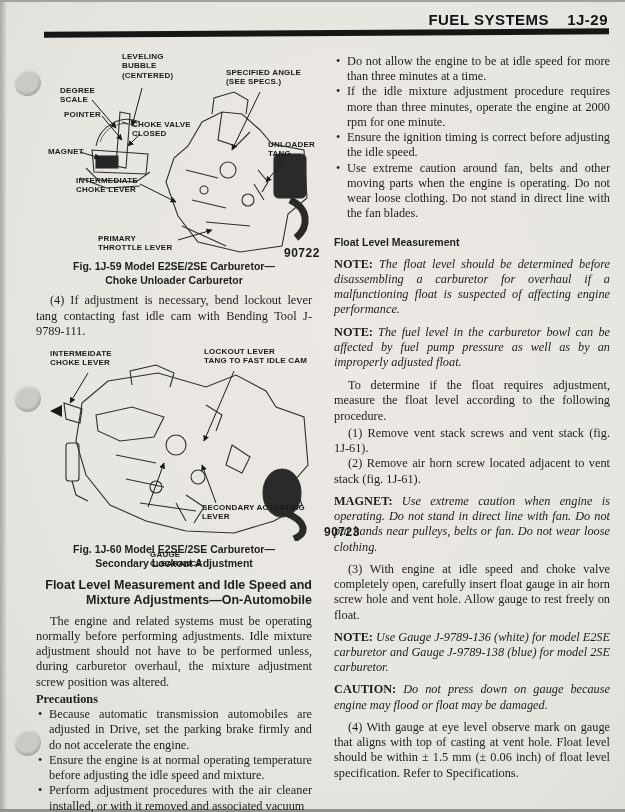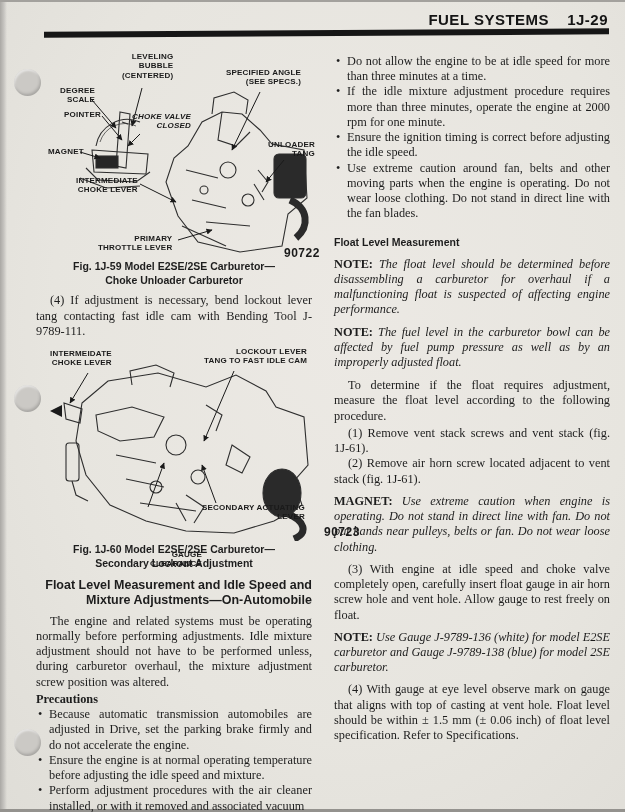--- a/index.html
+++ b/index.html
@@ -43,21 +43,21 @@
   .col-right { left:334px; top:54px; width:276px; }
   
   .figure { position:relative; }
   .fig-1 { width:285px; height:208px; }
   .fig-2 { width:285px; height:196px; margin-top:6px; }
   .figure svg { position:absolute; left:0; top:0; }
   .fig-label {
     position:absolute;
     font-family:"Liberation Sans", sans-serif; font-weight:bold;
     font-size:8px; line-height:1.18; letter-spacing:.2px;
-    white-space:pre-line; color:#1a1a1a; text-align:right;
+    white-space:pre-line; color:#1a1a1a; text-align:left;
   }
   .fig-code { font-size:12px; letter-spacing:.5px; }
   .fig-caption {
     font-family:"Liberation Sans", sans-serif; font-weight:bold;
     font-size:10.5px; line-height:1.3; text-align:center; margin:2px 0 6px 0;
   }
   
   .para { text-indent:14px; margin-bottom:2px; }
   .cont-para { padding-left:13px; }
   .sec-heading {
@@ -139,21 +139,21 @@
         </g>
       </svg>
       <div class="fig-label" style="left:86px;  top:2px;">LEVELING
 BUBBLE
 (CENTERED)</div>
       <div class="fig-label" style="left:24px;  top:36px;">DEGREE
 SCALE</div>
       <div class="fig-label" style="left:190px; top:18px;">SPECIFIED ANGLE
 (SEE SPECS.)</div>
       <div class="fig-label" style="left:28px;  top:60px;">POINTER</div>
-      <div class="fig-label" style="left:96px;  top:62px;font-style:italic;">CHOKE VALVE
+      <div class="fig-label" style="left:96px;  top:70px;">CHOKE VALVE
 CLOSED</div>
       <div class="fig-label" style="left:12px;  top:97px;">MAGNET</div>
       <div class="fig-label" style="left:232px; top:90px;">UNLOADER
 TANG</div>
       <div class="fig-label" style="left:40px;  top:126px;">INTERMEDIATE
 CHOKE LEVER</div>
       <div class="fig-label" style="left:62px;  top:184px;">PRIMARY
 THROTTLE LEVER</div>
       <div class="fig-label fig-code" style="left:248px; top:196px;">90722</div>
     </div>
@@ -240,17 +240,20 @@
     <div class="note-block">
       <span class="lead">MAGNET:</span><span class="body"> Use extreme caution when engine is operating. Do not stand in direct line with fan. Do not put hands near pulleys, belts or fan. Do not wear loose clothing.</span>
     </div>
 
     <p class="step">(3) With engine at idle speed and choke valve completely open, carefully insert float gauge in air horn screw hole and vent hole. Allow gauge to rest freely on float.</p>
 
     <div class="note-block">
       <span class="lead">NOTE:</span><span class="body"> Use Gauge J-9789-136 (white) for model E2SE carburetor and Gauge J-9789-138 (blue) for model 2SE carburetor.</span>
     </div>
 
+    <div class="note-block">
+      <span class="lead">CAUTION:</span><span class="body"> Do not press down on gauge because engine may flood or float may be damaged.</span>
+    </div>
 
     <p class="step mt2">(4) With gauge at eye level observe mark on gauge that aligns with top of casting at vent hole. Float level should be within ± 1.5 mm (± 0.06 inch) of float level specification. Refer to Specifications.</p>
 
   </div>
 </div>
 
 </body></html>

